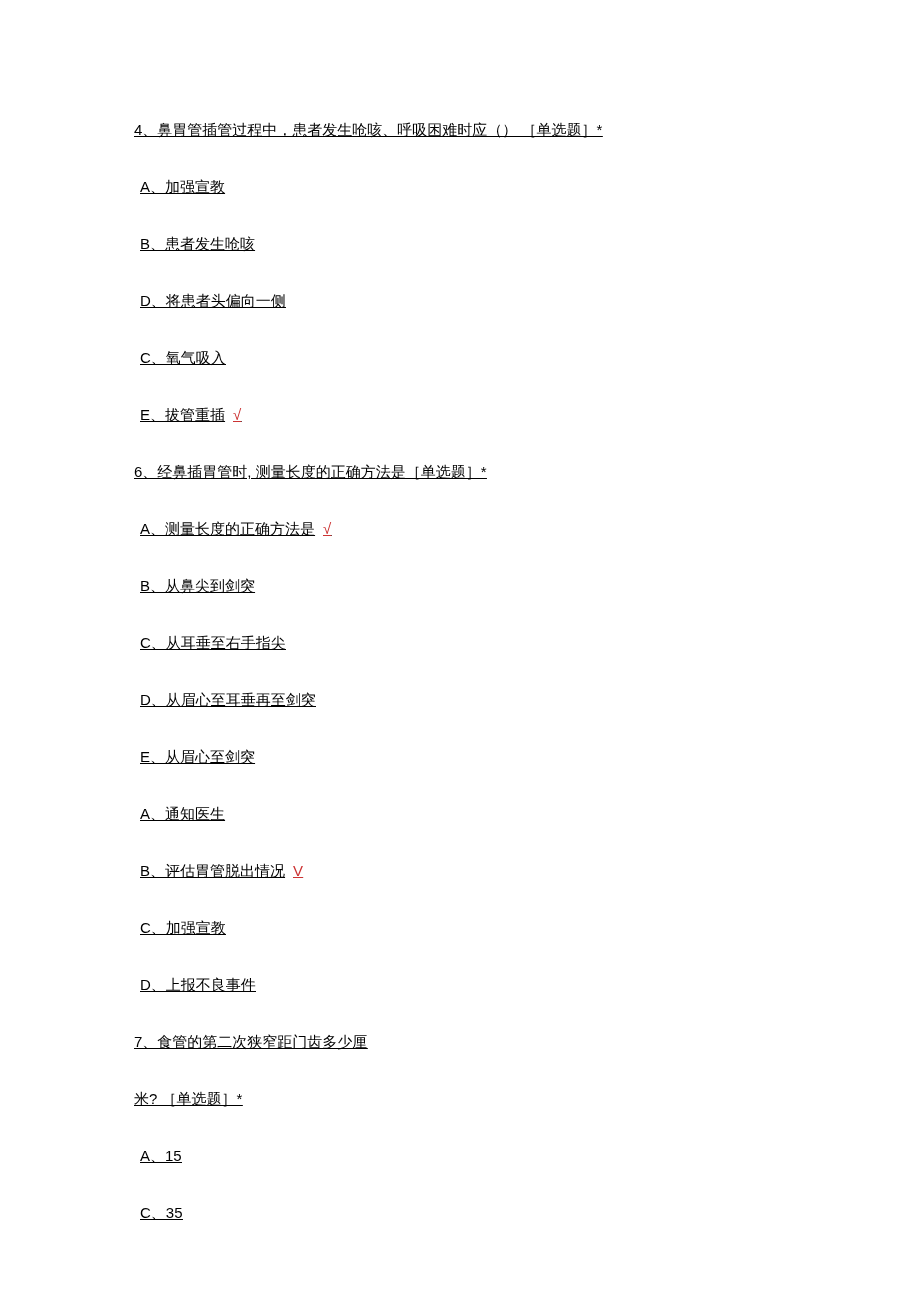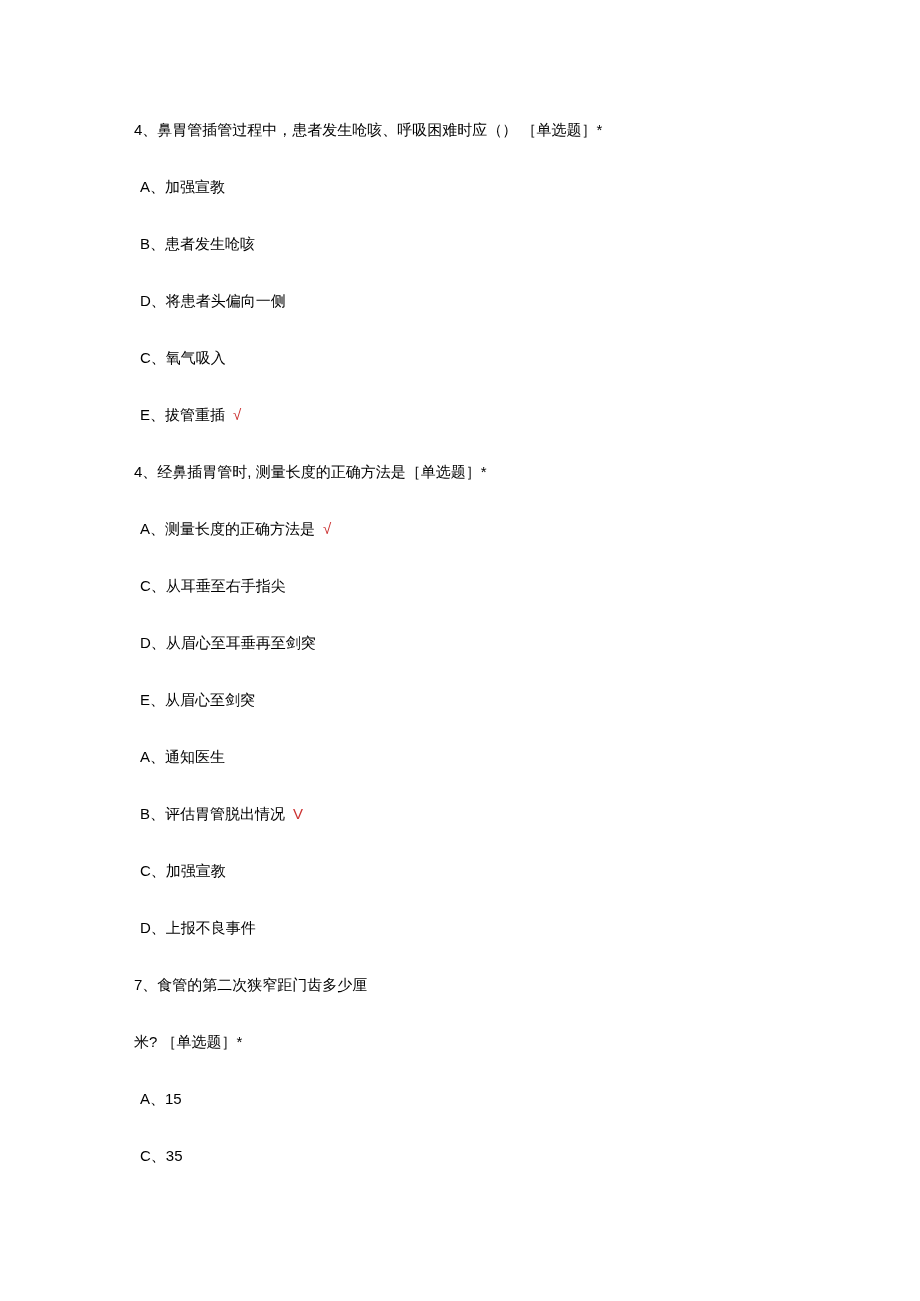--- a/index.html
+++ b/index.html
@@ -1,18 +1,19 @@
 <!DOCTYPE html>
 <html><head>
   <meta charset="utf-8">
   <style>
     * {
       margin: 6px;
       padding: 0;
       box-sizing: border-box;
+      text-decoration: underline;
     }
     body {
       background: #ffffff;
       font-family: "Microsoft YaHei", "SimSun", Arial, sans-serif;
       font-size: 15px;
       line-height: 1.6;
       color: #000000;
       width: 920px;
       padding: 100px 110px 60px 110px;
     }
@@ -34,22 +35,23 @@
 <div class="question-block">
   <div class="line">4、鼻胃管插管过程中，患者发生呛咳、呼吸困难时应（） ［单选题］*</div>
   <div class="line"><span>A、加强宣教</span></div>
   <div class="line"><span>B、患者发生呛咳</span></div>
   <div class="line"><span>D、将患者头偏向一侧</span></div>
   <div class="line"><span>C、氧气吸入</span></div>
   <div class="line"><span>E、拔管重插</span><span class="correct-mark">√</span></div>
 </div>
 
 <div class="question-block">
-  <div class="line">4、经鼻插胃管时, 测量长度的正确方法是［单选题］*</div>
+  <div class="line">6、经鼻插胃管时, 测量长度的正确方法是［单选题］*</div>
   <div class="line"><span>A、测量长度的正确方法是</span><span class="correct-mark">√</span></div>
+  <div class="line"><span>B、从鼻尖到剑突</span></div>
   <div class="line"><span>C、从耳垂至右手指尖</span></div>
   <div class="line"><span>D、从眉心至耳垂再至剑突</span></div>
   <div class="line"><span>E、从眉心至剑突</span></div>
 </div>
 
 <div class="question-block">
   <div class="line"><span>A、通知医生</span></div>
   <div class="line"><span>B、评估胃管脱出情况</span><span class="correct-mark">V</span></div>
   <div class="line"><span>C、加强宣教</span></div>
   <div class="line"><span>D、上报不良事件</span></div>

